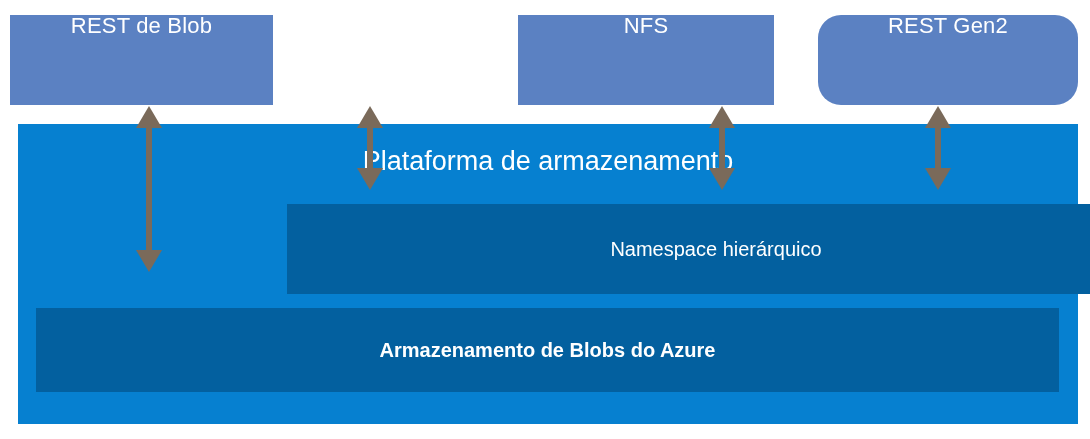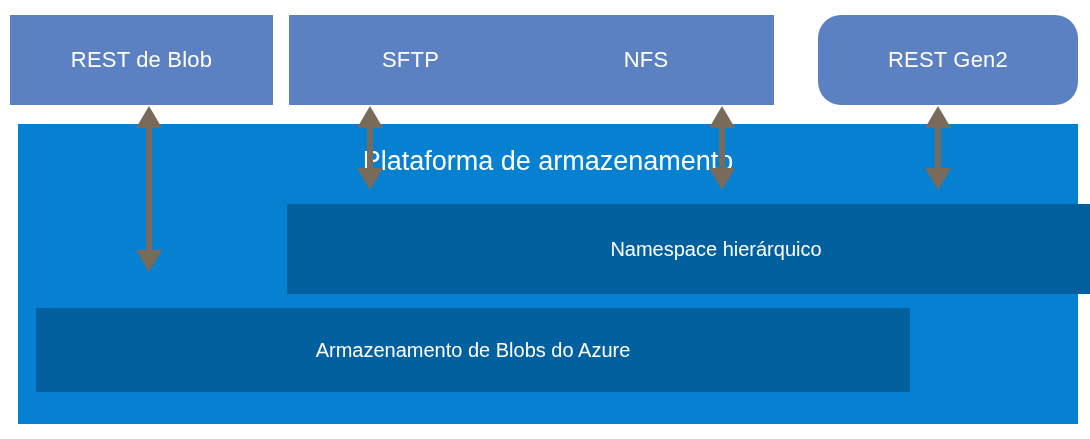--- a/index.html
+++ b/index.html
@@ -20,21 +20,21 @@
   }
 
   
   .protocol-box {
     position: absolute;
     top: 15px;
     height: 90px;
     background: #5b81c2;
     box-sizing: border-box;
     display: flex;
-    align-items: center;
+    align-items: flex-start;
     justify-content: center;
   }
   .protocol-label {
     color: #ffffff;
     font-size: 22px;
     line-height: 1;
     letter-spacing: 0.2px;
     white-space: nowrap;
   }
 
@@ -84,43 +84,41 @@
 
   #box-hierarchical-namespace {
     left: 269px;
     top: 80px;
     width: 858px;
     height: 90px;
   }
   #box-blob-storage {
     left: 18px;
     top: 184px;
-    width: 874px;
+    width: 1023px;
     height: 84px;
+    font-weight: bold;
   }
 
   
   .arrow {
     position: absolute;
     overflow: visible;
   }
   .arrow svg { display: block; }
 </style>
 </head>
 <body>
 
 <div id="diagram">
 
   <div class="protocol-box" id="box-rest-blob">
     <span class="protocol-label">REST de Blob</span>
   </div>
 
-  <div class="protocol-box" id="box-sftp">
-    <span class="protocol-label">SFTP</span>
-  </div>
 
   <div class="protocol-box" id="box-nfs">
     <span class="protocol-label">NFS</span>
   </div>
 
   <div class="protocol-box" id="box-rest-gen2">
     <span class="protocol-label">REST Gen2</span>
   </div>
 
   <div id="platform-panel">

